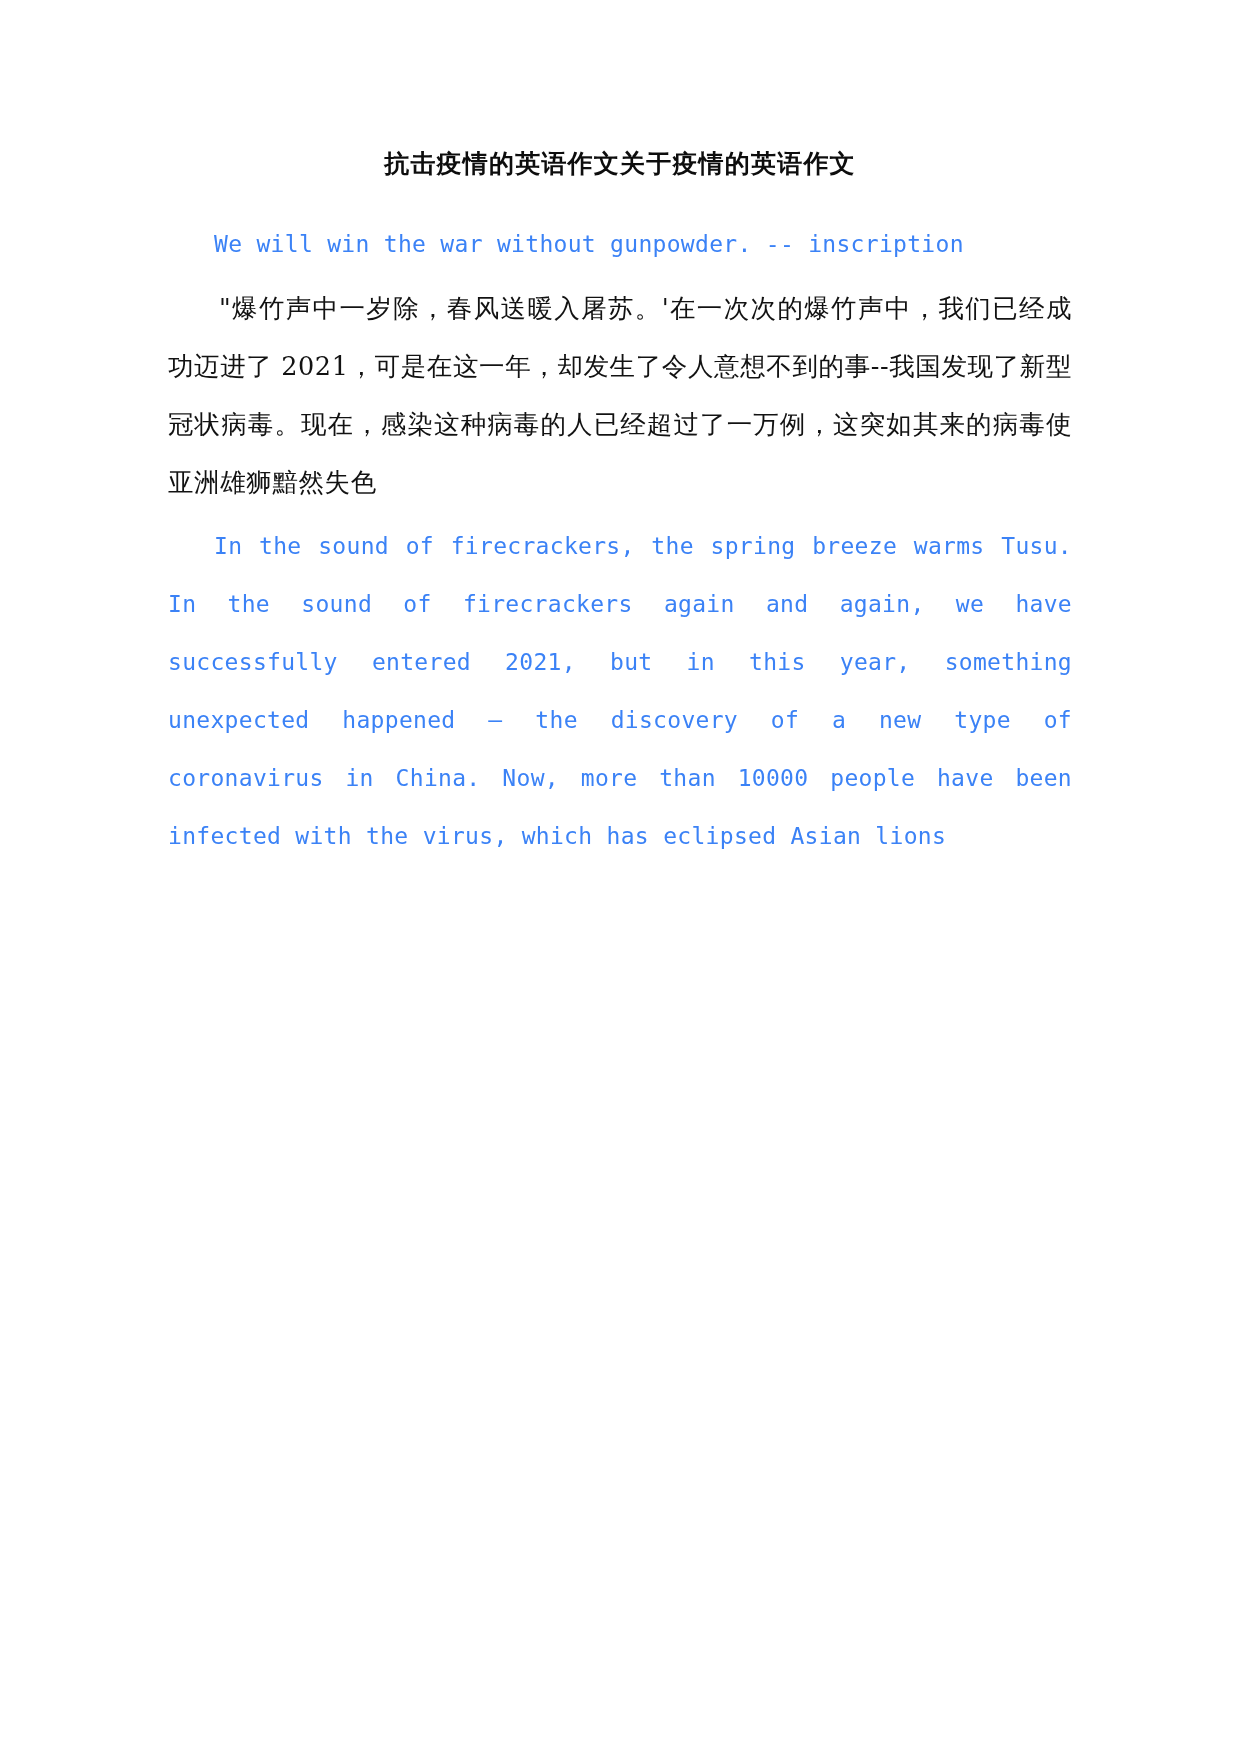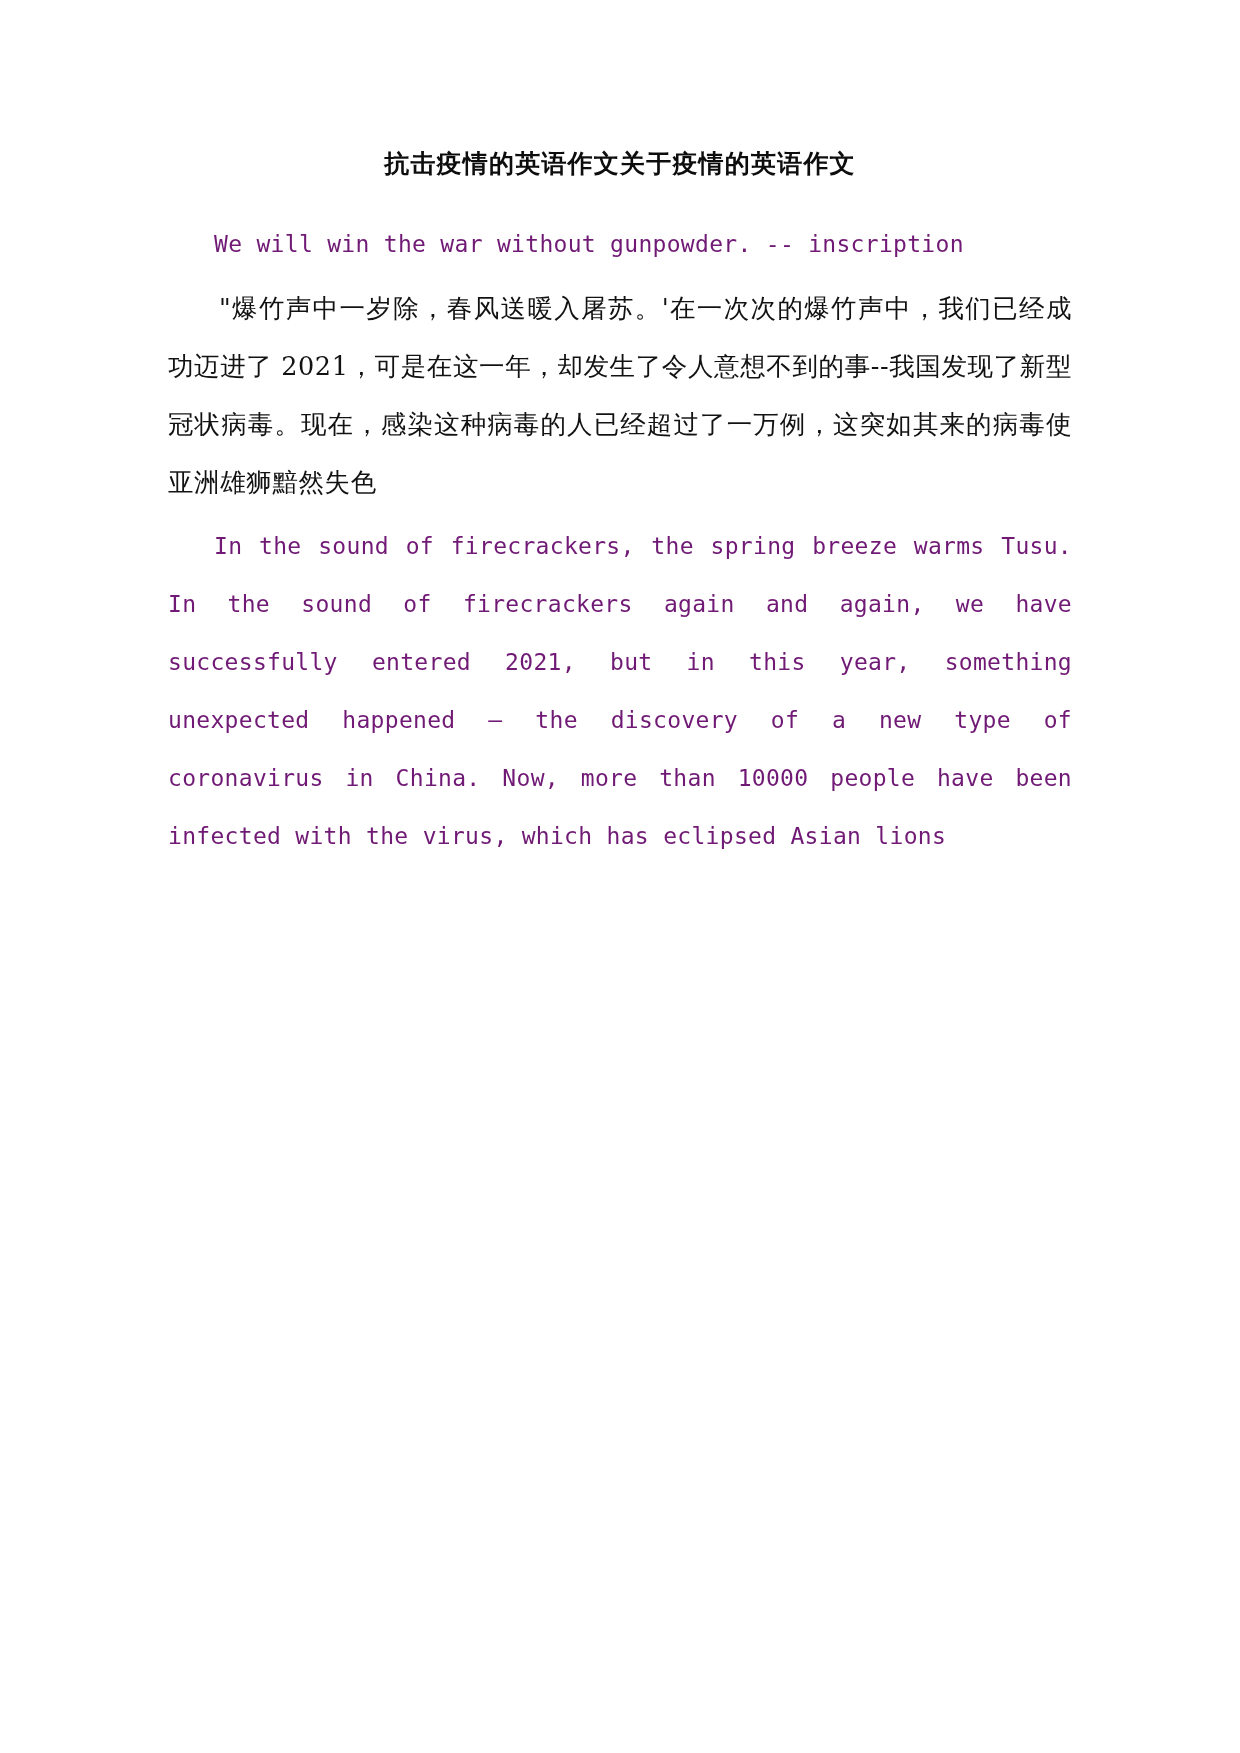--- a/index.html
+++ b/index.html
@@ -58,21 +58,21 @@
   }
 
   
   .p-en {
     font-family: "DejaVu Sans Mono", "Liberation Mono", monospace;
     font-size: 23px;
     line-height: 58px;
     text-align: justify;
     text-align-last: left;
     margin: 0 0 6px 0;
-    color: #701a75;
+    color: #3b82f6;
     letter-spacing: 0.3px;
   }
   .p-en.indent {
     text-indent: 2em;
   }
 </style>
 </head>
 <body>
 
 <div class="page">

